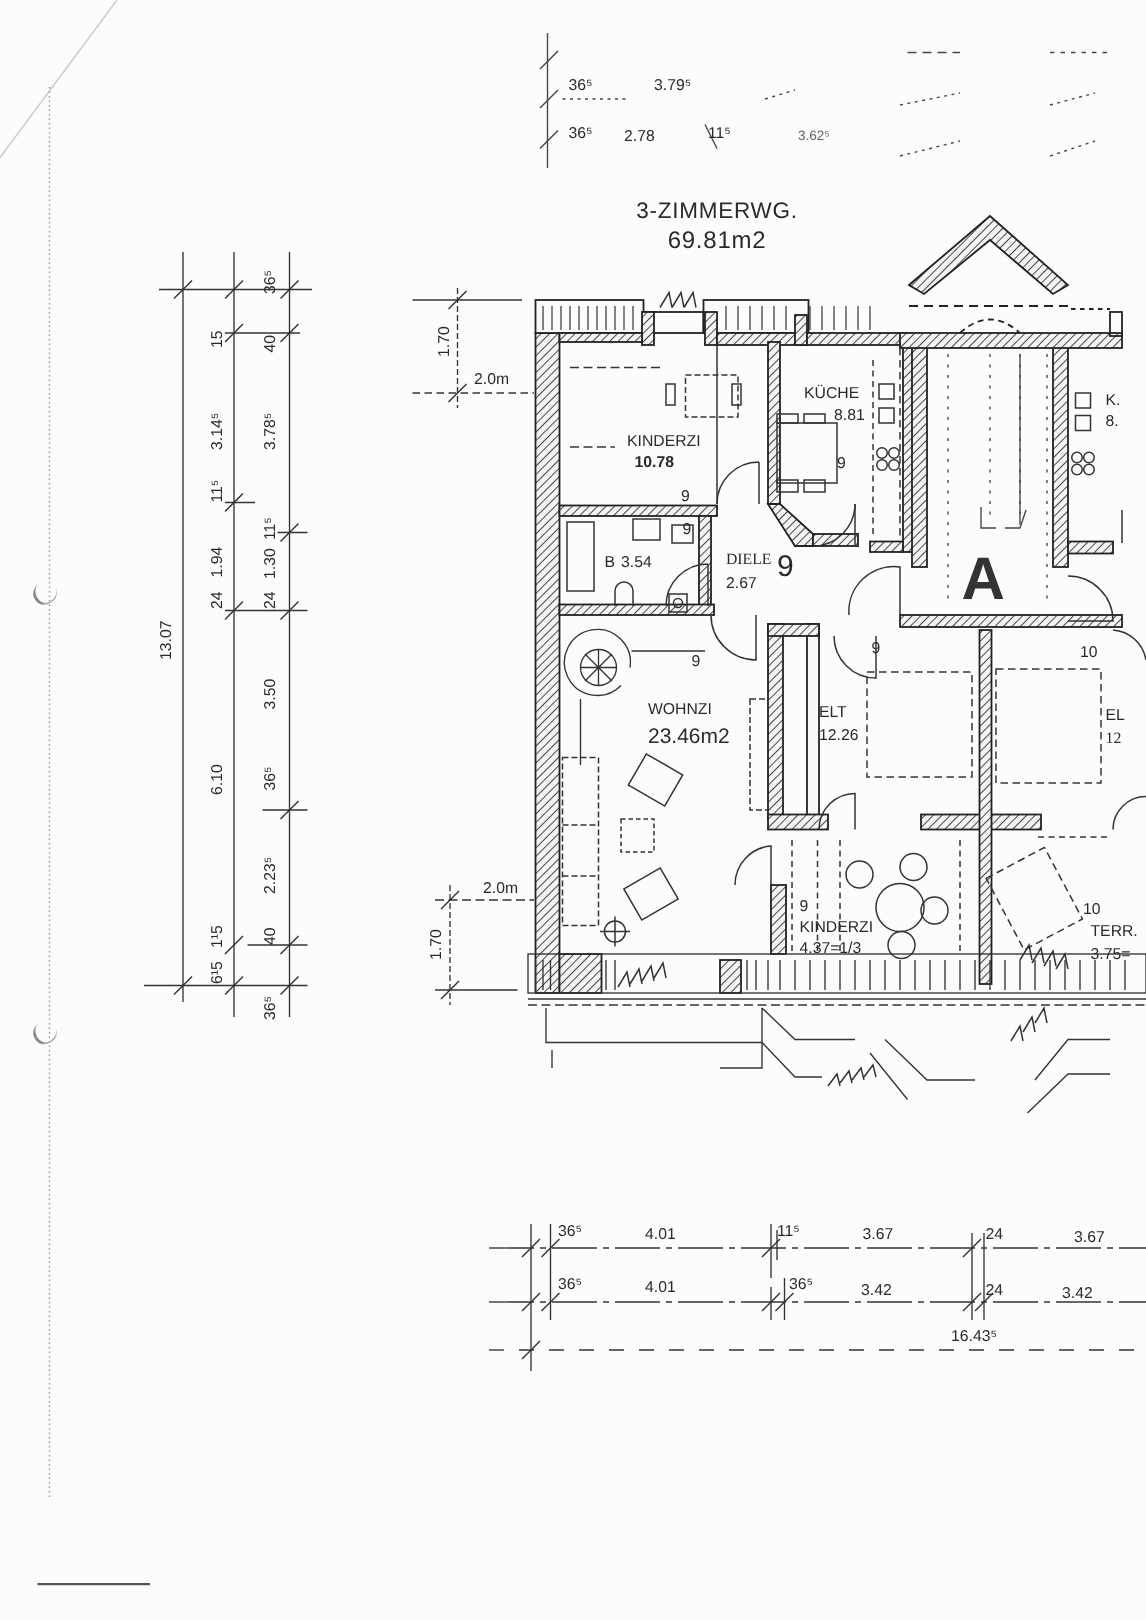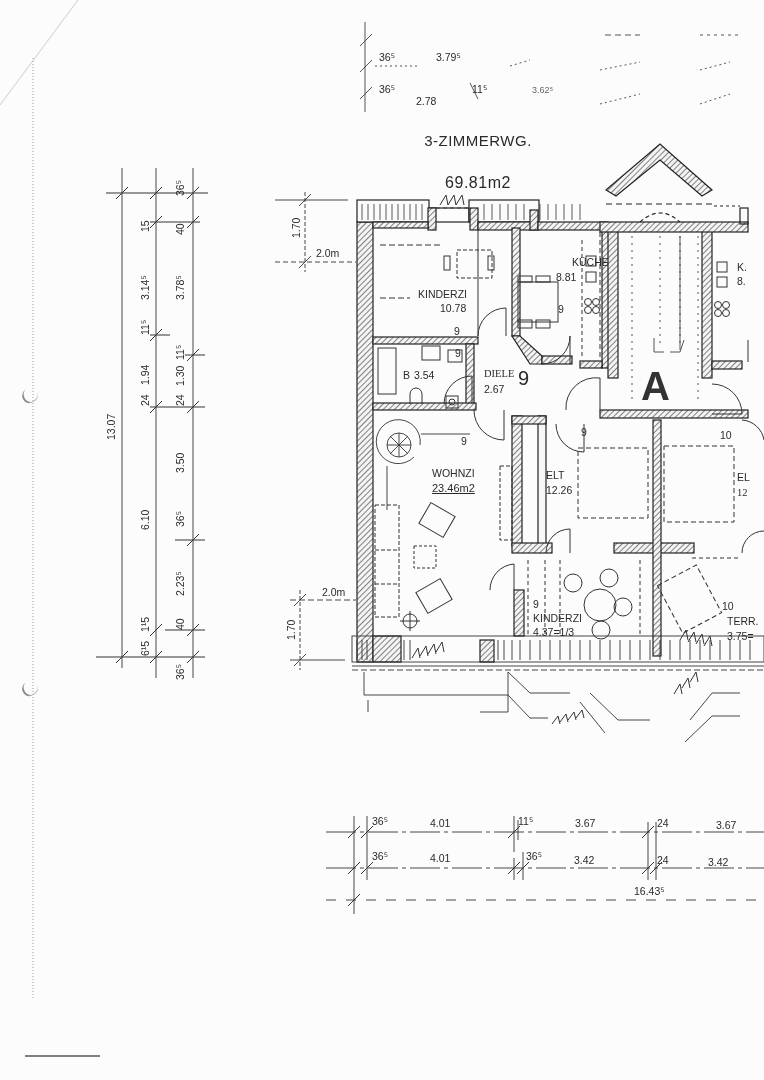--- a/index.html
+++ b/index.html
@@ -314,26 +314,26 @@
         <line x1="517" y1="874" x2="529" y2="862"></line>
         <line x1="642" y1="838" x2="654" y2="826"></line>
         <line x1="642" y1="874" x2="654" y2="862"></line>
         <line x1="650" y1="874" x2="662" y2="862"></line>
       </g>
     </g>
   </g>
 </svg>
 
 <div class="lbl title" style="left:408px;top:133px;width:140px;">3-ZIMMERWG.</div>
-<div class="lbl title" style="left:408px;top:153px;width:140px;font-size:16px;margin-top:22px;">69.81m2</div>
+<div class="lbl title" style="left:408px;top:153px;width:140px;font-size:16px;">69.81m2</div>
 
 <div class="lbl dim" style="left:379px;top:52px;">36⁵</div>
 <div class="lbl dim" style="left:436px;top:52px;">3.79⁵</div>
 <div class="lbl dim" style="left:379px;top:84px;">36⁵</div>
-<div class="lbl dim" style="left:416px;top:96px;">2.78</div>
+<div class="lbl dim" style="left:416px;top:86px;">2.78</div>
 <div class="lbl dim" style="left:472px;top:84px;">11⁵</div>
 <div class="lbl dim" style="left:532px;top:86px;font-size:9px;color:#666;">3.62⁵</div>
 
 <div class="lbl vdim" style="left:106px;top:440px;">13.07</div>
 <div class="lbl vdim" style="left:140px;top:232px;">15</div>
 <div class="lbl vdim" style="left:140px;top:300px;">3.14⁵</div>
 <div class="lbl vdim" style="left:140px;top:335px;">11⁵</div>
 <div class="lbl vdim" style="left:140px;top:385px;">1.94</div>
 <div class="lbl vdim" style="left:140px;top:406px;">24</div>
 <div class="lbl vdim" style="left:140px;top:530px;">6.10</div>
@@ -350,29 +350,29 @@
 <div class="lbl vdim" style="left:175px;top:596px;">2.23⁵</div>
 <div class="lbl vdim" style="left:175px;top:630px;">40</div>
 <div class="lbl vdim" style="left:175px;top:680px;">36⁵</div>
 
 <div class="lbl vdim" style="left:291px;top:238px;">1.70</div>
 <div class="lbl dim" style="left:316px;top:248px;">2.0m</div>
 <div class="lbl vdim" style="left:286px;top:640px;">1.70</div>
 <div class="lbl dim" style="left:322px;top:587px;">2.0m</div>
 
 <div class="lbl room" style="left:418px;top:289px;">KINDERZI</div>
-<div class="lbl room" style="left:440px;top:303px;">10.78</div>
-<div class="lbl room" style="left:536px;top:257px;margin-left:36px;">KÜCHE</div>
+<div class="lbl room" style="left:423px;top:303px;font-weight:bold;">10.78</div>
+<div class="lbl room" style="left:536px;top:257px;">KÜCHE</div>
 <div class="lbl room" style="left:556px;top:272px;">8.81</div>
 <div class="lbl room" style="left:403px;top:370px;">B</div>
 <div class="lbl room" style="left:414px;top:370px;">3.54</div>
 <div class="lbl room" style="left:484px;top:369px;font-family:Liberation Serif, serif;">DIELE</div>
 <div class="lbl room" style="left:484px;top:384px;">2.67</div>
 <div class="lbl room" style="left:432px;top:468px;">WOHNZI</div>
-<div class="lbl room" style="left:432px;top:483px;font-size:11px;text-decoration:underline;">23.46m2</div>
+<div class="lbl room" style="left:432px;top:483px;font-size:14px;">23.46m2</div>
 <div class="lbl room" style="left:546px;top:470px;">ELT</div>
 <div class="lbl room" style="left:546px;top:485px;">12.26</div>
 <div class="lbl room" style="left:533px;top:613px;">KINDERZI</div>
 <div class="lbl room" style="left:533px;top:627px;">4.37=1/3</div>
 
 <div class="lbl room" style="left:454px;top:326px;">9</div>
 <div class="lbl room" style="left:558px;top:304px;">9</div>
 <div class="lbl room" style="left:455px;top:348px;">9</div>
 <div class="lbl" style="left:518px;top:368px;font-size:20px;">9</div>
 <div class="lbl room" style="left:461px;top:436px;">9</div>

